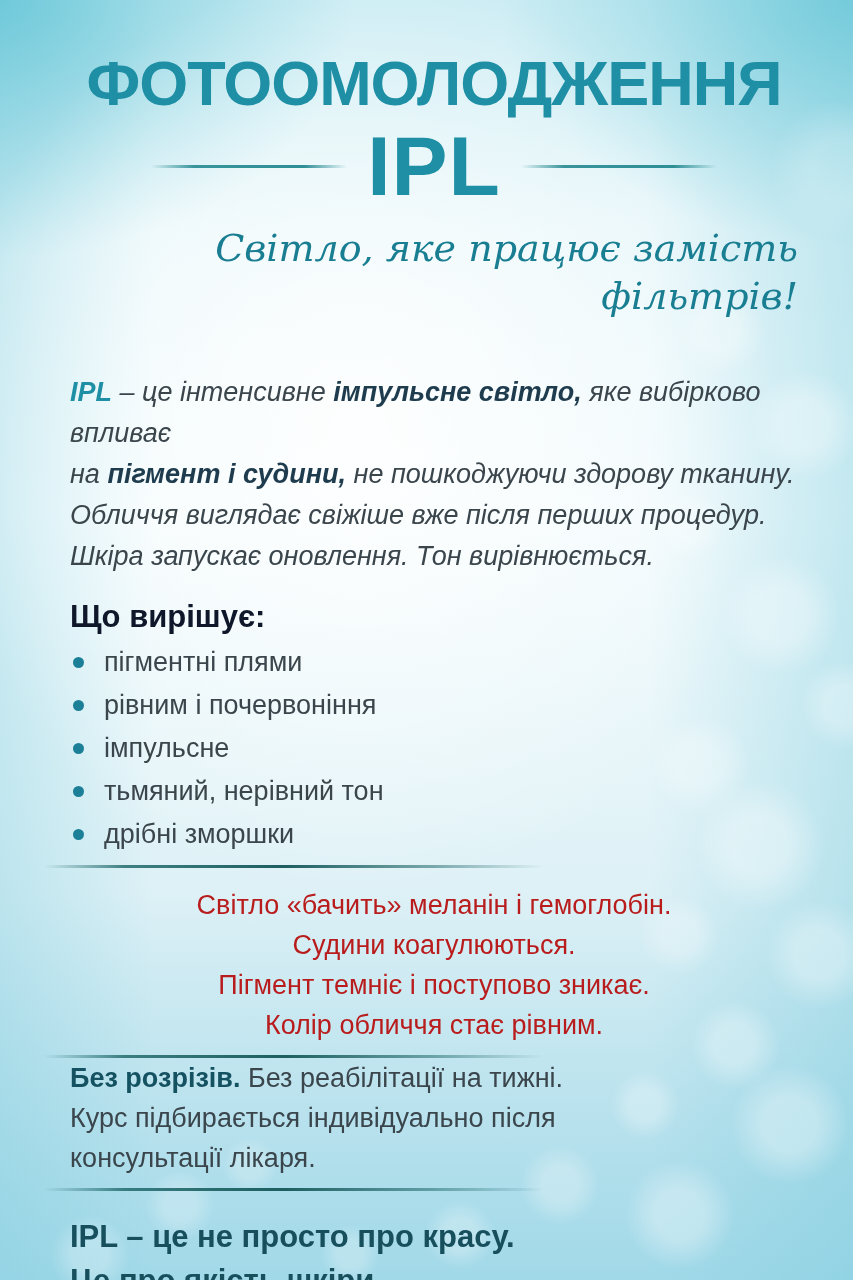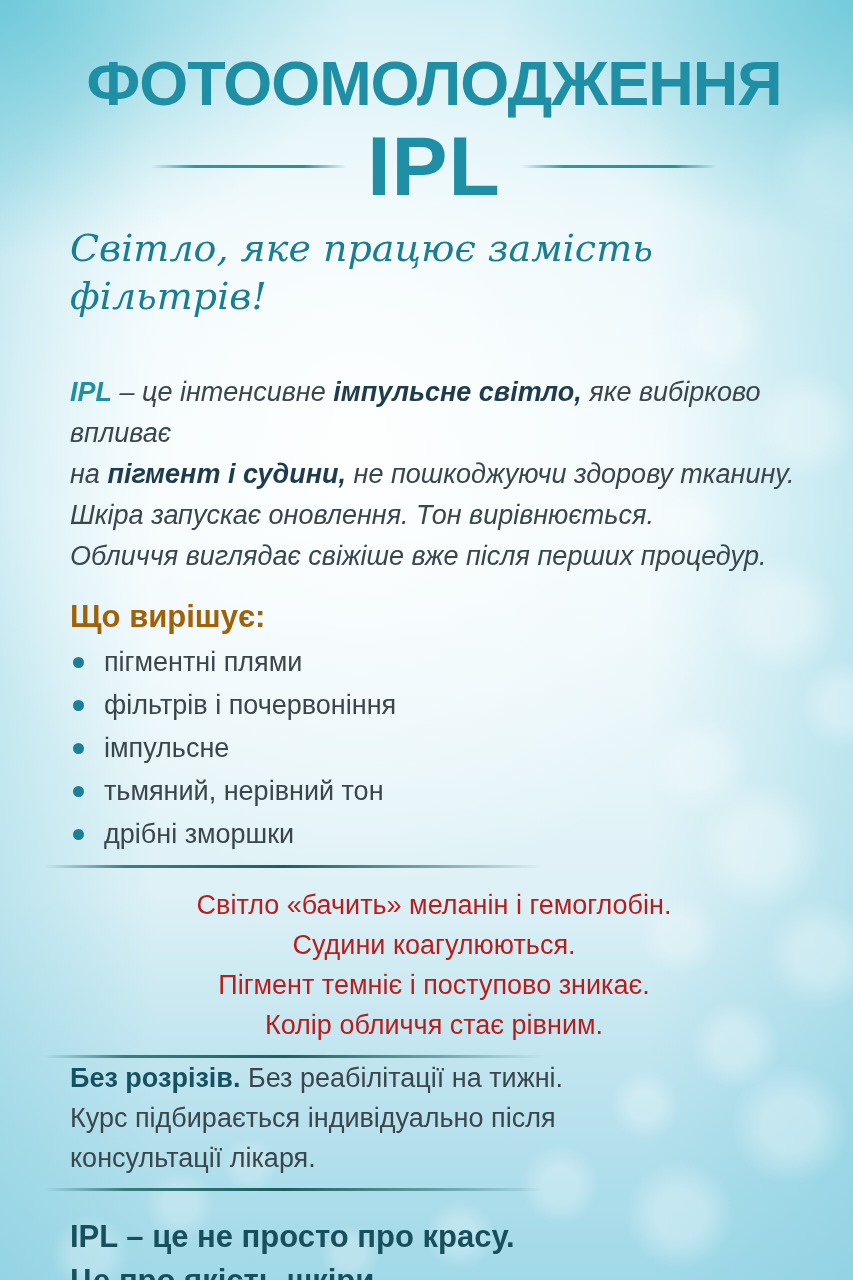--- a/index.html
+++ b/index.html
@@ -48,31 +48,31 @@
   .title{
     margin:50px 0 0;text-align:center;
     font-size:63px;line-height:66px;font-weight:bold;letter-spacing:-1px;
     color:#1e8fa4;
   }
   .ipl-row{display:flex;align-items:center;justify-content:center;gap:20px;margin-top:6px;}
   .ipl{font-size:84px;line-height:88px;font-weight:bold;color:#1e8fa4;letter-spacing:1px;}
   .dash{width:196px;height:3px;border-radius:2px;
     background:linear-gradient(90deg, rgba(46,143,150,0), rgba(46,143,150,.95) 22%, #2e8f96 78%, rgba(46,143,150,0));}
   .tagline{
-    margin-top:14px;text-align:left;
+    margin-top:14px;text-align:right;
     font-family:"DejaVu Serif", serif;font-style:italic;
     font-size:38px;line-height:48px;color:#1a7e93;
   }
 
   .para{font-size:27px;line-height:41px;color:#3a454c;font-style:italic;}
   .intro{margin-top:52px;}
   .teal-b{color:#1e8fa4;font-weight:bold;}
   .em{color:#1e3c4e;font-weight:bold;}
 
-  .solves-heading{margin:22px 0 0;font-size:31px;line-height:36px;font-weight:bold;color:#a16207;}
+  .solves-heading{margin:22px 0 0;font-size:31px;line-height:36px;font-weight:bold;color:#0f172a;}
   .solves-list{list-style:none;margin:12px 0 0;padding:0;}
   .solves-list li{
     position:relative;padding-left:34px;margin-bottom:13px;
     font-size:27px;line-height:30px;color:#3a454c;
   }
   .solves-list li:last-child{margin-bottom:0;}
   .solves-list li::before{
     content:"";position:absolute;left:3px;top:10px;width:11px;height:11px;border-radius:50%;
     background:#1b7f97;
   }
@@ -104,29 +104,29 @@
     <span class="dash"></span>
     <span class="ipl">IPL</span>
     <span class="dash"></span>
   </div>
 
   <div class="tagline">Світло, яке працює замість фільтрів!</div>
 
   <div class="para intro">
     <div><span class="teal-b">IPL</span><span> – це інтенсивне </span><span class="em">імпульсне світло,</span><span> яке вибірково впливає</span></div>
     <div><span>на </span><span class="em">пігмент і судини,</span><span> не пошкоджуючи здорову тканину.</span></div>
+    <div>Обличчя виглядає свіжіше вже після перших процедур.</div>
     <div>Шкіра запускає оновлення. Тон вирівнюється.</div>
-    <div>Обличчя виглядає свіжіше вже після перших процедур.</div>
   </div>
 
   <h2 class="solves-heading">Що вирішує:</h2>
 
   <ul class="solves-list">
     <li>пігментні плями</li>
-    <li>фільтрів і почервоніння</li>
+    <li>рівним і почервоніння</li>
     <li>імпульсне</li>
     <li>тьмяний, нерівний тон</li>
     <li>дрібні зморшки</li>
   </ul>
 
   <div class="divider div1"></div>
 
   <div class="mechanism">
     <div>Світло «бачить» меланін і гемоглобін.</div>
     <div>Судини коагулюються.</div>

